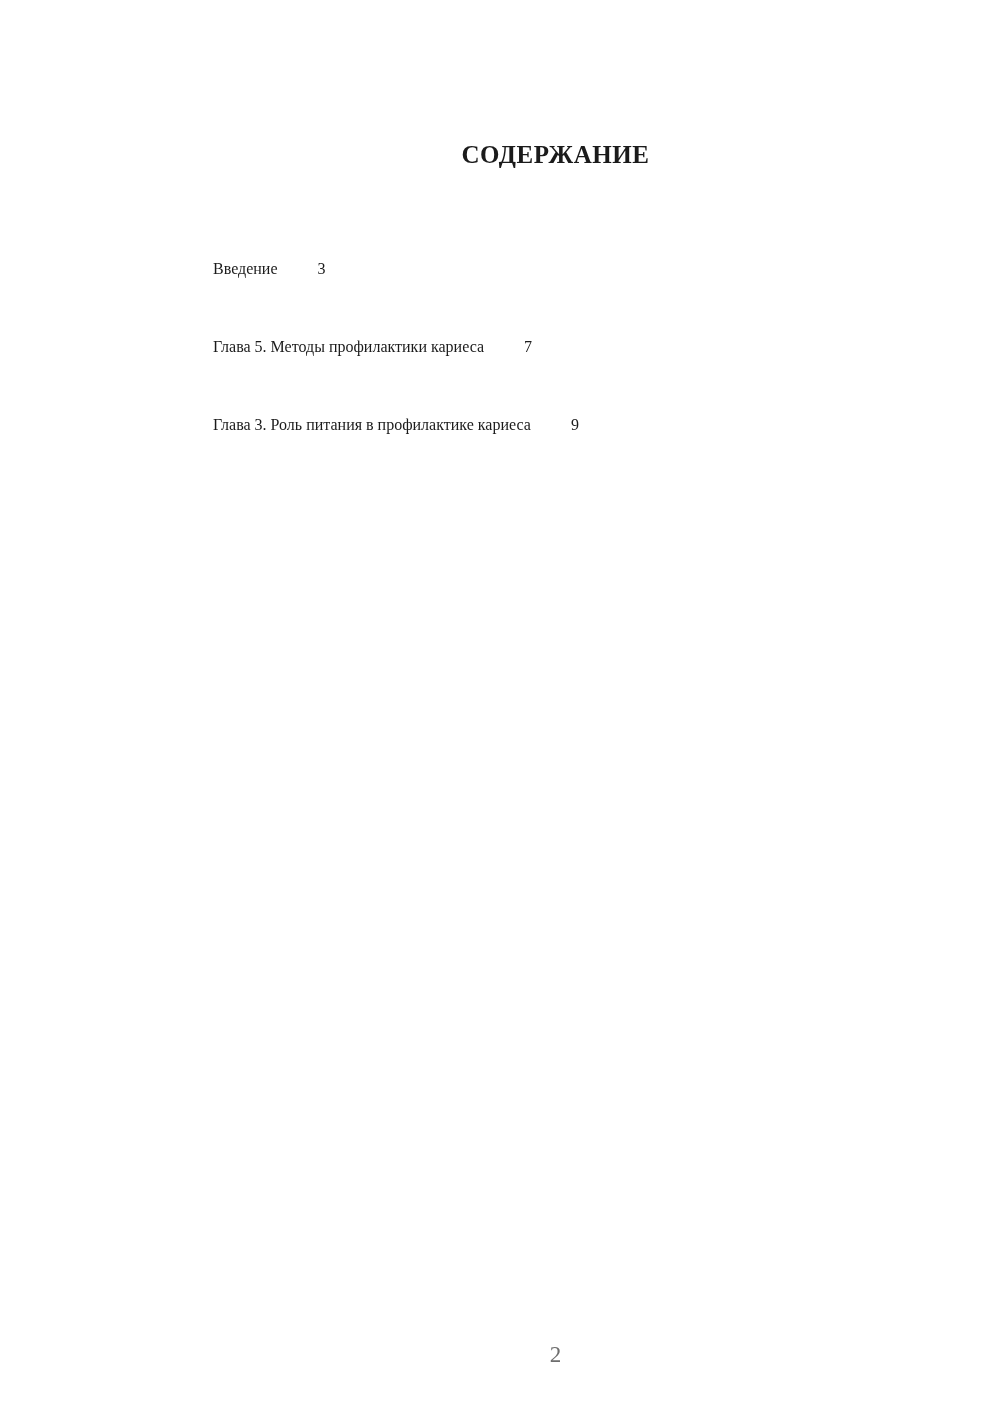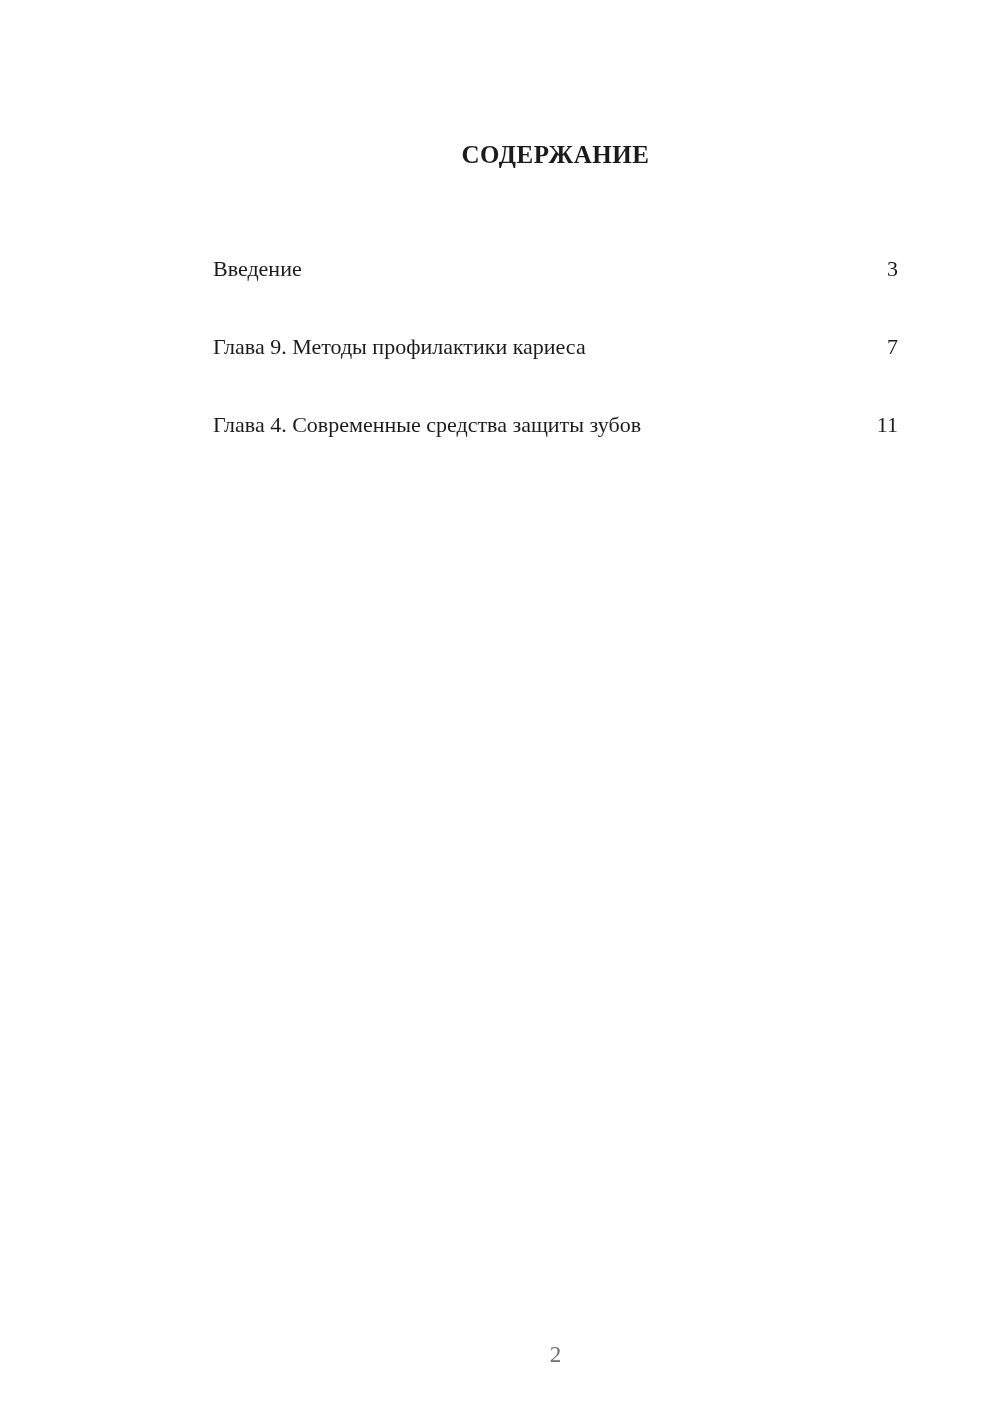--- a/index.html
+++ b/index.html
@@ -24,23 +24,22 @@
     font-size: 25px;
     font-weight: bold;
     letter-spacing: 0.5px;
     line-height: 28px;
   }
   .toc {
     margin-top: 49px;
   }
   .toc-row {
     display: flex;
-    justify-content: space-between;
     align-items: baseline;
-    font-size: 22px;
+    font-size: 16px;
     line-height: 38px;
     white-space: nowrap;
   }
   .toc-label { text-align: left; }
   .toc-page  { text-align: right; padding-left: 20px; }
   .footer-pagenum {
     position: absolute;
     bottom: 58px;
     left: 145px;
     right: 82px;
@@ -57,29 +56,29 @@
     <h1 class="doc-title">СОДЕРЖАНИЕ</h1>
 
     <div class="toc">
   <div class="toc-row">
     <span class="toc-label">Введение</span>
     <span class="toc-page">3</span>
   </div>
 
 
   <div class="toc-row">
-    <span class="toc-label">Глава 9. Методы профилактики кариеса</span>
+    <span class="toc-label">Глава 5. Методы профилактики кариеса</span>
     <span class="toc-page">7</span>
   </div>
 
+  <div class="toc-row">
+    <span class="toc-label">Глава 3. Роль питания в профилактике кариеса</span>
+    <span class="toc-page">9</span>
+  </div>
 
-  <div class="toc-row">
-    <span class="toc-label">Глава 4. Современные средства защиты зубов</span>
-    <span class="toc-page">11</span>
-  </div>
 
 
 
 </div>
   </div>
 
   <div class="footer-pagenum">2</div>
 </div>
 
 </body></html>

